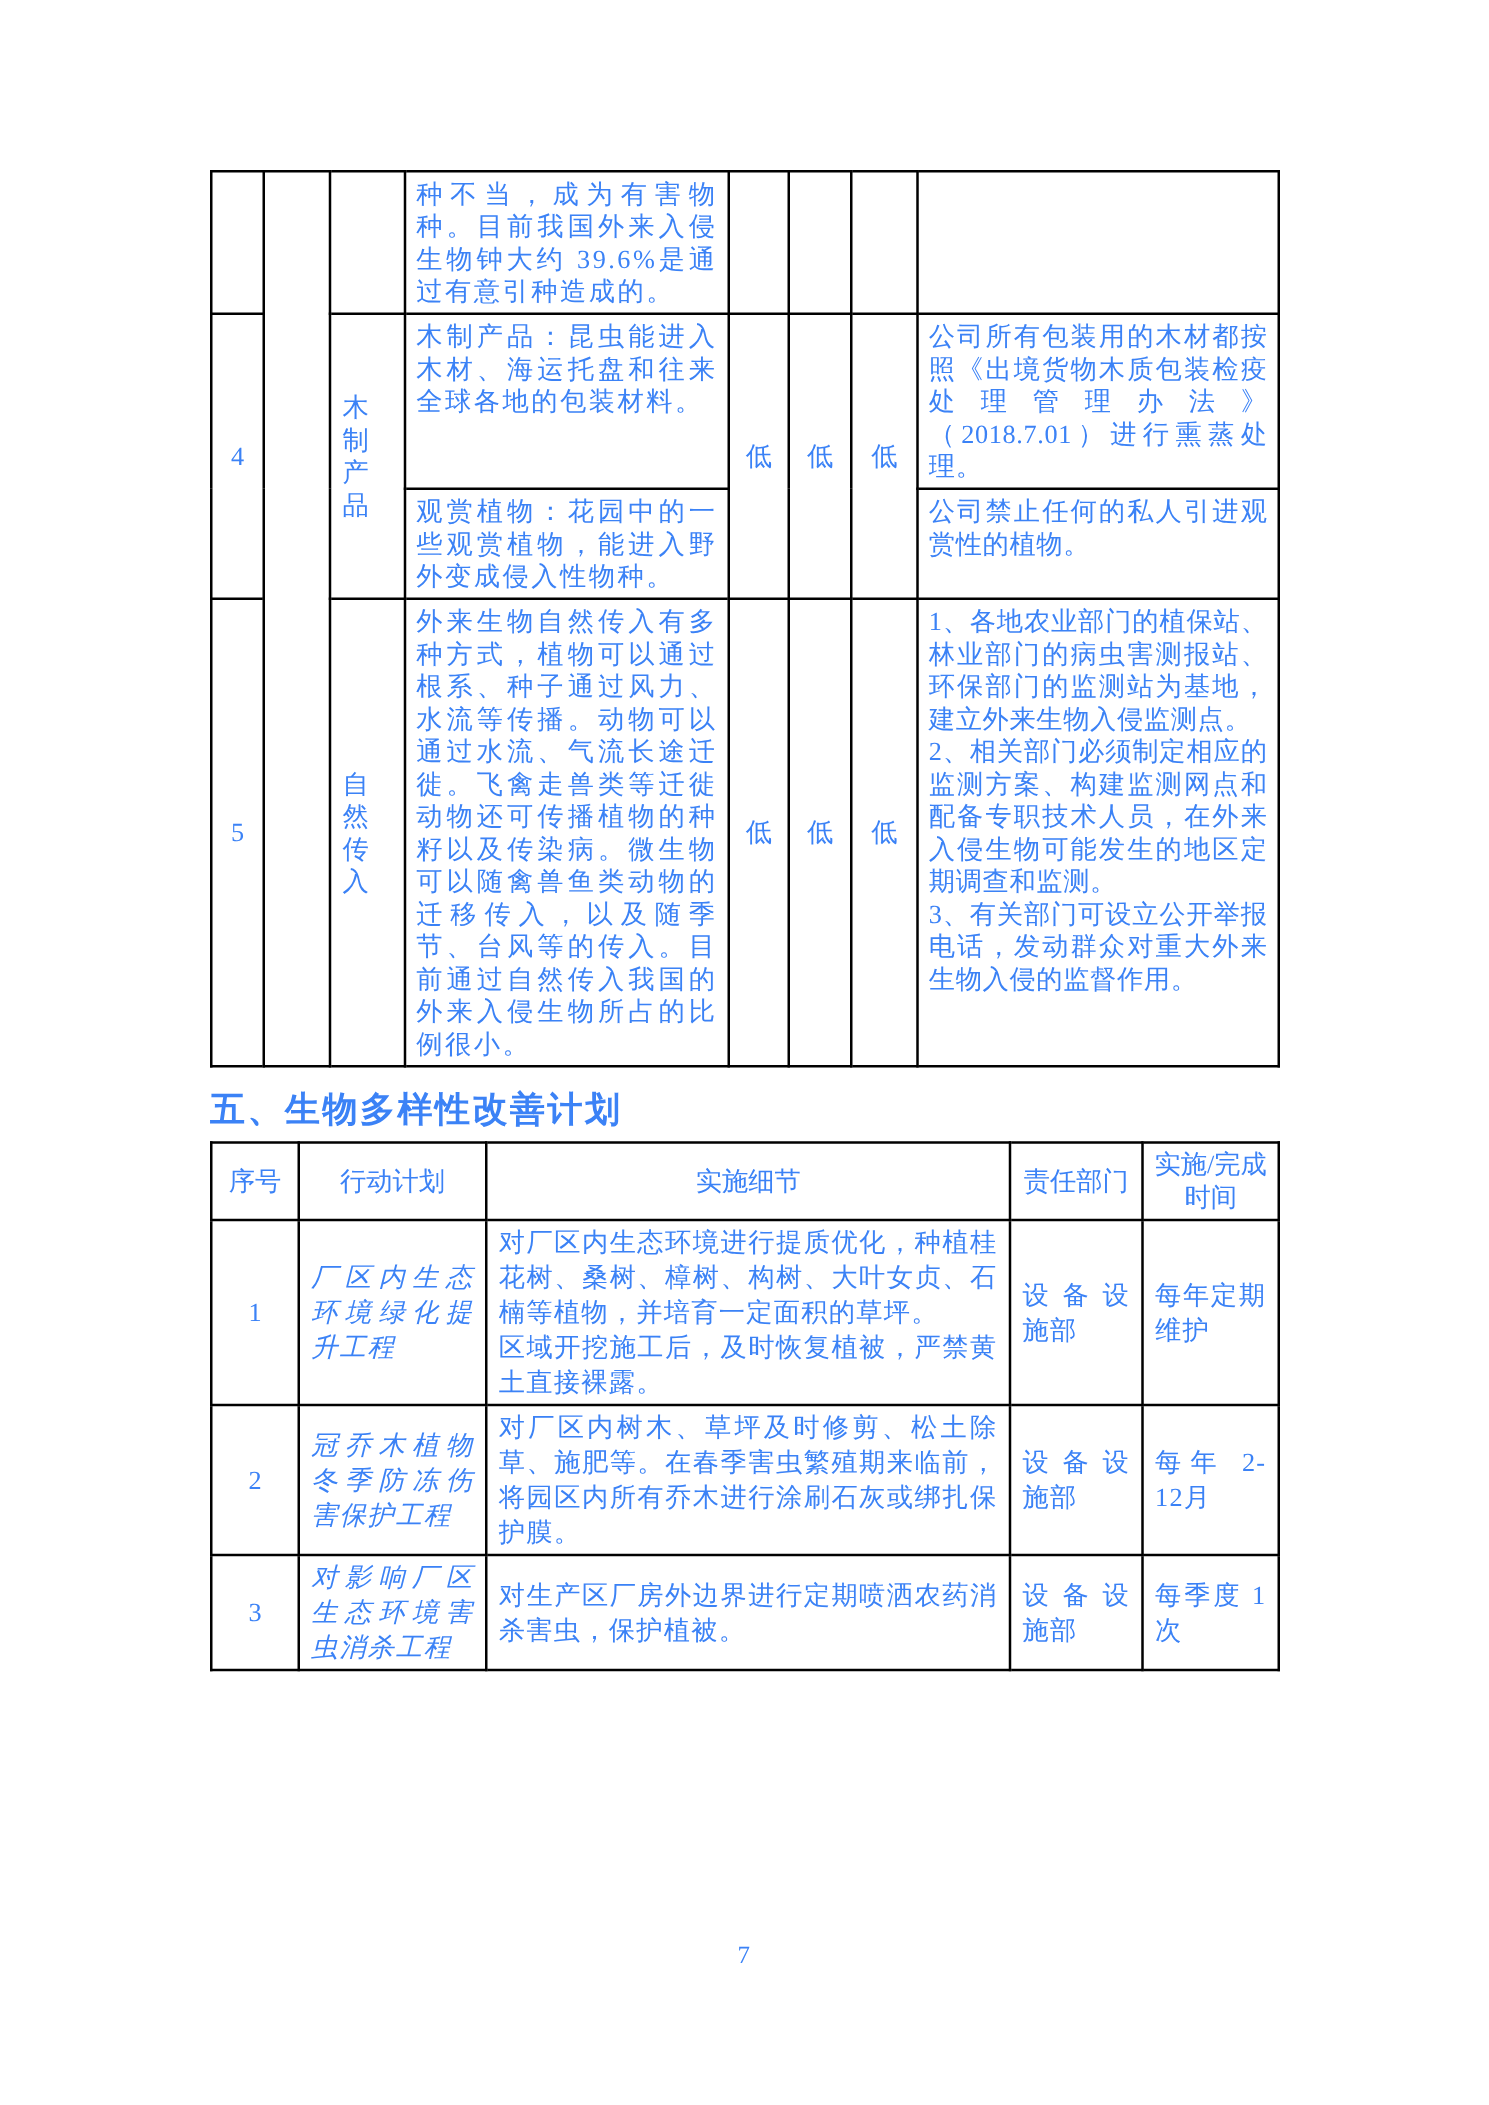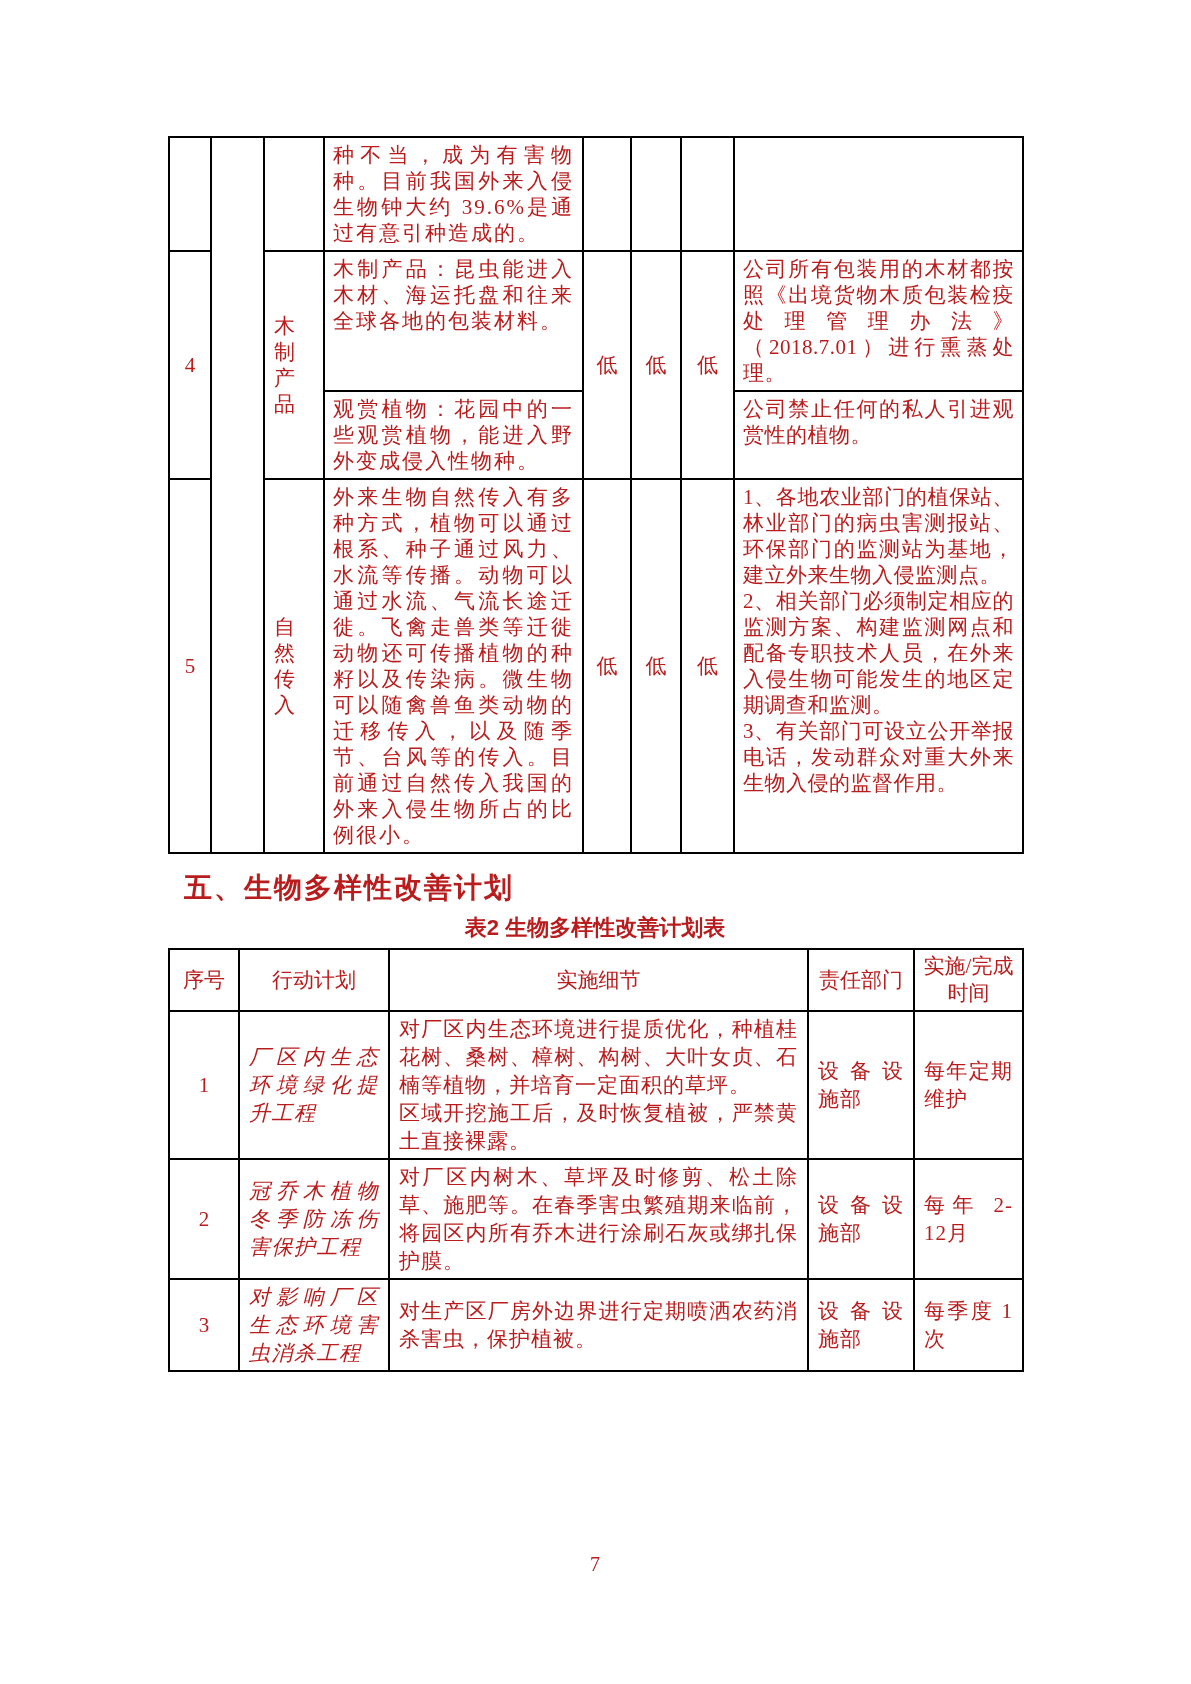--- a/index.html
+++ b/index.html
@@ -1,20 +1,20 @@
 <!DOCTYPE html>
 <html><head>
 <meta charset="utf-8">
 <style>
   html,body { margin:0; padding:0; background:#ffffff; }
   .page {
     position:relative;
     width:1191px; height:1684px;
     background:#ffffff;
-    color:#b91c1c;
+    color:#3b82f6;
     font-family:"Liberation Serif", serif;
     overflow:hidden;
   }
   .content { position:absolute; left:168px; top:136px; width:854px; }
 
   table { border-collapse:collapse; table-layout:fixed; width:854px; }
   td, th { border:2px solid #000; overflow:hidden; }
 
   
   .t1 td { font-size:21px; line-height:26px; padding:4px 8px; vertical-align:top; }
@@ -24,21 +24,21 @@
   .t1 .c-desc { text-align:justify; letter-spacing:2px; }
   .t1 .c-meas { text-align:justify; letter-spacing:0.5px; }
   .t1 .r-cont { height:108px; }
   .t1 .r-4a   { height:98px; }
   .t1 .r-4b   { height:80px; }
   .t1 .r-5    { height:334px; }
   .prewrap    { white-space:pre-line; }
 
   
   .sec-heading {
-    margin:14px 0 0 16px;
+    margin:14px 0 0 0;
     font-family:"Liberation Sans", sans-serif;
     font-weight:bold; font-size:28px; line-height:40px;
     letter-spacing:2px;
   }
   .body-para {
     margin:9px 0 0 0;
     font-size:24px; line-height:47px; letter-spacing:3.5px;
     text-align:justify; text-indent:2em;
   }
   .tbl-caption {
@@ -116,21 +116,20 @@
           <td class="c-lvl">低</td>
           <td class="c-meas prewrap">1、各地农业部门的植保站、林业部门的病虫害测报站、环保部门的监测站为基地，建立外来生物入侵监测点。
 2、相关部门必须制定相应的监测方案、构建监测网点和配备专职技术人员，在外来入侵生物可能发生的地区定期调查和监测。
 3、有关部门可设立公开举报电话，发动群众对重大外来生物入侵的监督作用。</td>
         </tr>
       </tbody>
     </table>
 
     <h2 class="sec-heading">五、生物多样性改善计划</h2>
 
-    <div class="tbl-caption">表2 生物多样性改善计划表</div>
 
     <table class="t2">
       <colgroup>
         <col style="width:70px">
           <col style="width:150px">
           <col style="width:419px">
         <col style="width:106px">
           <col style="width:109px">
       </colgroup>
       <tbody>

